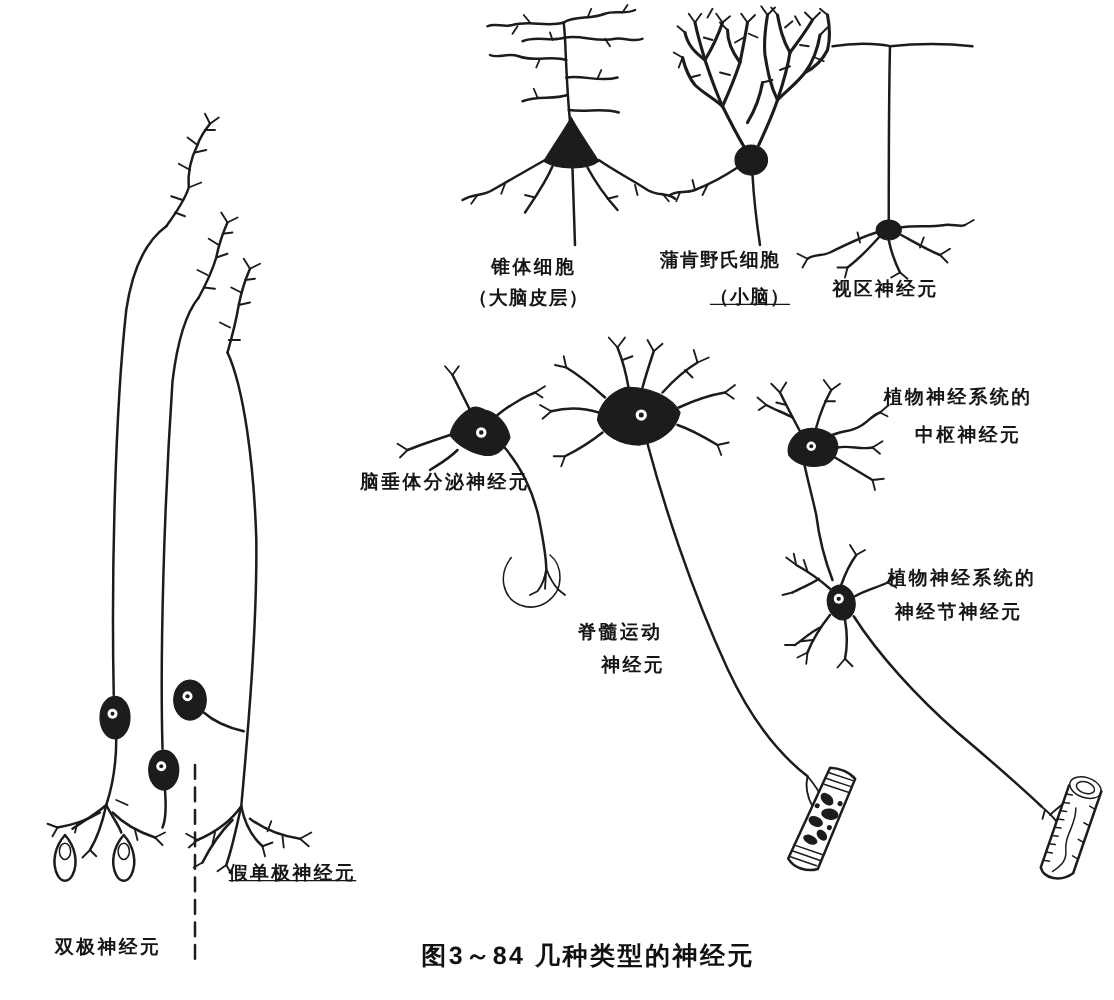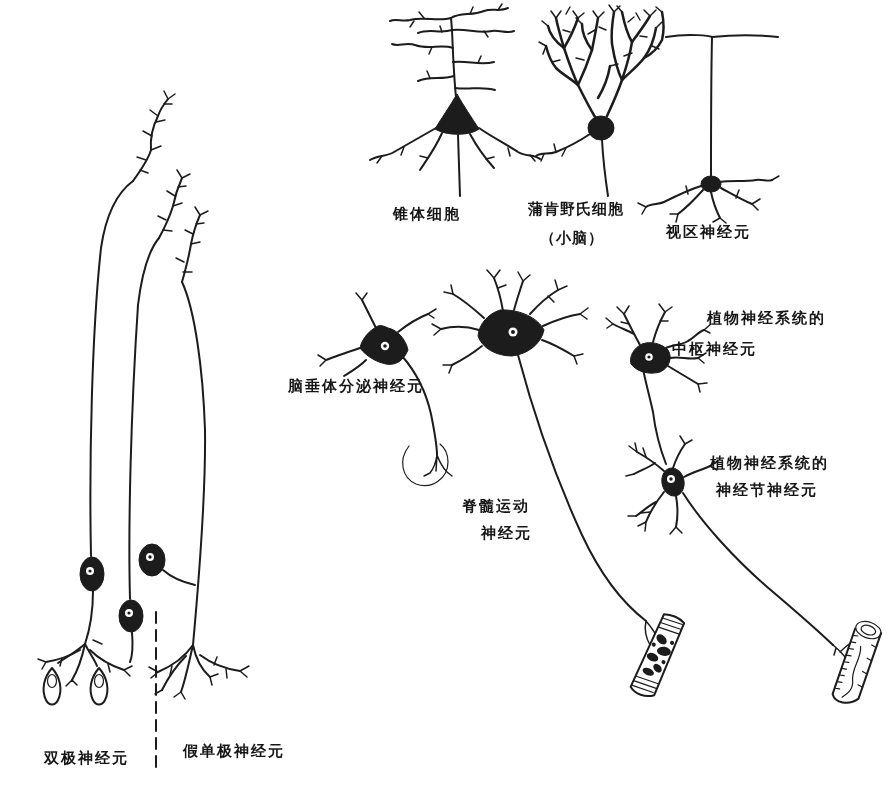--- a/index.html
+++ b/index.html
@@ -227,33 +227,35 @@
       <path class="cap" d="M-13,-36 L-13,34 C-8,42 6,40 13,30 L13,-40" fill="#ffffff"></path>
       <ellipse class="th" cx="0" cy="-38" rx="13" ry="8" fill="none" stroke-width="2"></ellipse>
       <ellipse class="th" cx="0" cy="-38" rx="7.5" ry="4.5" fill="none"></ellipse>
       <path class="th" d="M-13,-28 l5,-1 M-13,-21 l5,-1 M-13,-14 l5,-1 M-13,-7 l5,-1 M-13,0 l5,-1 M-13,7 l5,-1 M-13,14 l5,-1 M-13,21 l5,-1 M-13,28 l5,-1 M13,-24 l-5,-1 M13,-10 l-5,-1 M13,4 l-5,-1 M13,18 l-5,-1"></path>
       <path class="th" d="M-2,-20 C3,-8 -4,4 2,16 C5,24 0,30 -3,34"></path>
     </g>
   </g>
 </svg>
 
   <div class="lbl center" style="left:393px;top:205px;width:120px;">锥体细胞</div>
+  <div class="lbl center" style="left:375px;top:230px;width:160px;letter-spacing:1px;">（大脑皮层）</div>
 
   <div class="lbl center" style="left:528px;top:200px;width:135px;letter-spacing:1px;">蒲肯野氏细胞</div>
-  <div class="lbl center" style="left:540px;top:229px;width:120px;letter-spacing:1px;">（小脑）</div>
+  <div class="lbl center" style="left:568px;top:229px;width:120px;letter-spacing:1px;text-decoration:underline;">（小脑）</div>
 
   <div class="lbl" style="left:666px;top:223px;text-align:center;">视区神经元</div>
 
   <div class="lbl" style="left:272px;top:377px;margin-left:16px;">脑垂体分泌神经元</div>
 
   <div class="lbl" style="left:462px;top:497px;">脊髓运动</div>
   <div class="lbl" style="left:481px;top:524px;">神经元</div>
 
   <div class="lbl" style="left:707px;top:309px;">植物神经系统的</div>
-  <div class="lbl" style="left:672px;top:340px;">中枢神经元</div>
+  <div class="lbl" style="left:732px;top:340px;">中枢神经元</div>
 
   <div class="lbl" style="left:710px;top:454px;">植物神经系统的</div>
   <div class="lbl" style="left:716px;top:481px;text-align:center;">神经节神经元</div>
 
   <div class="lbl" style="left:44px;top:712px;margin-top:37px;">双极神经元</div>
-  <div class="lbl" style="left:183px;top:742px;">假单极神经元</div>
-
+  <div class="lbl" style="left:183px;top:690px;text-decoration:underline;">假单极神经元</div>
+
+  <div id="caption" style="left:337px;top:751px;">图3～84 几种类型的神经元</div>
 </div>
 
 </body></html>

